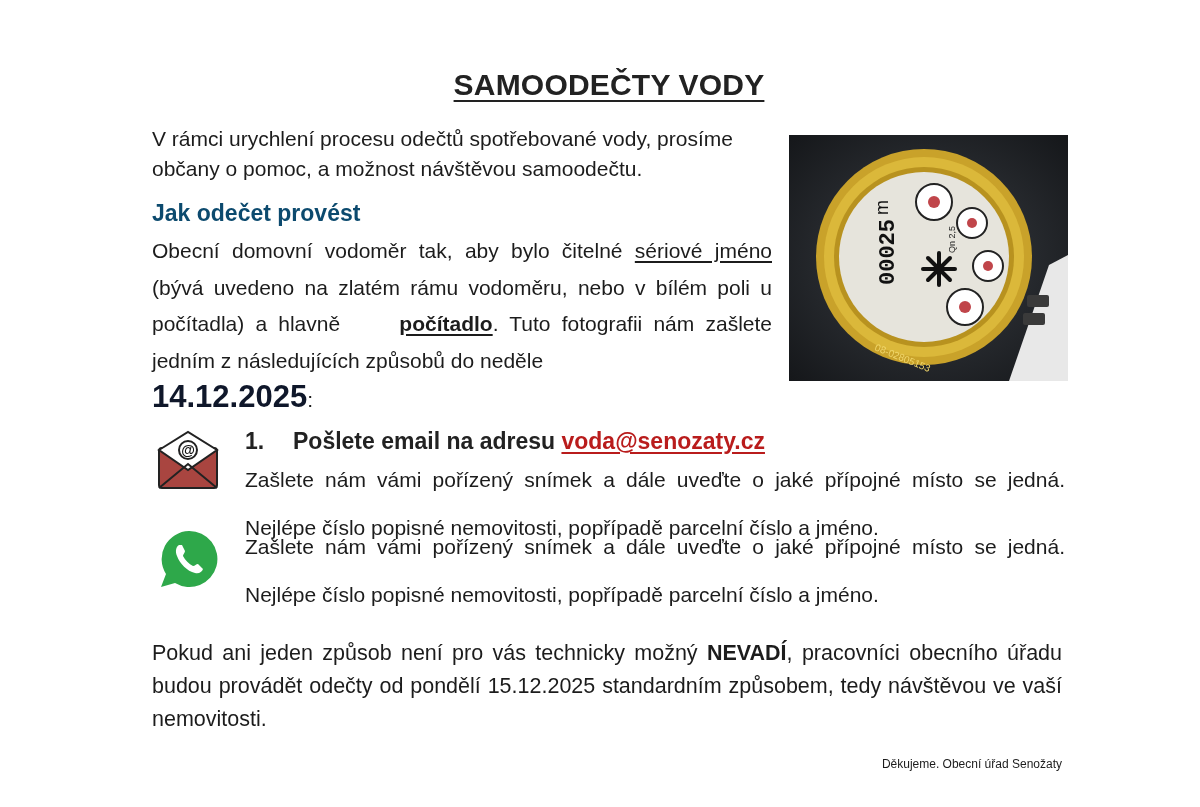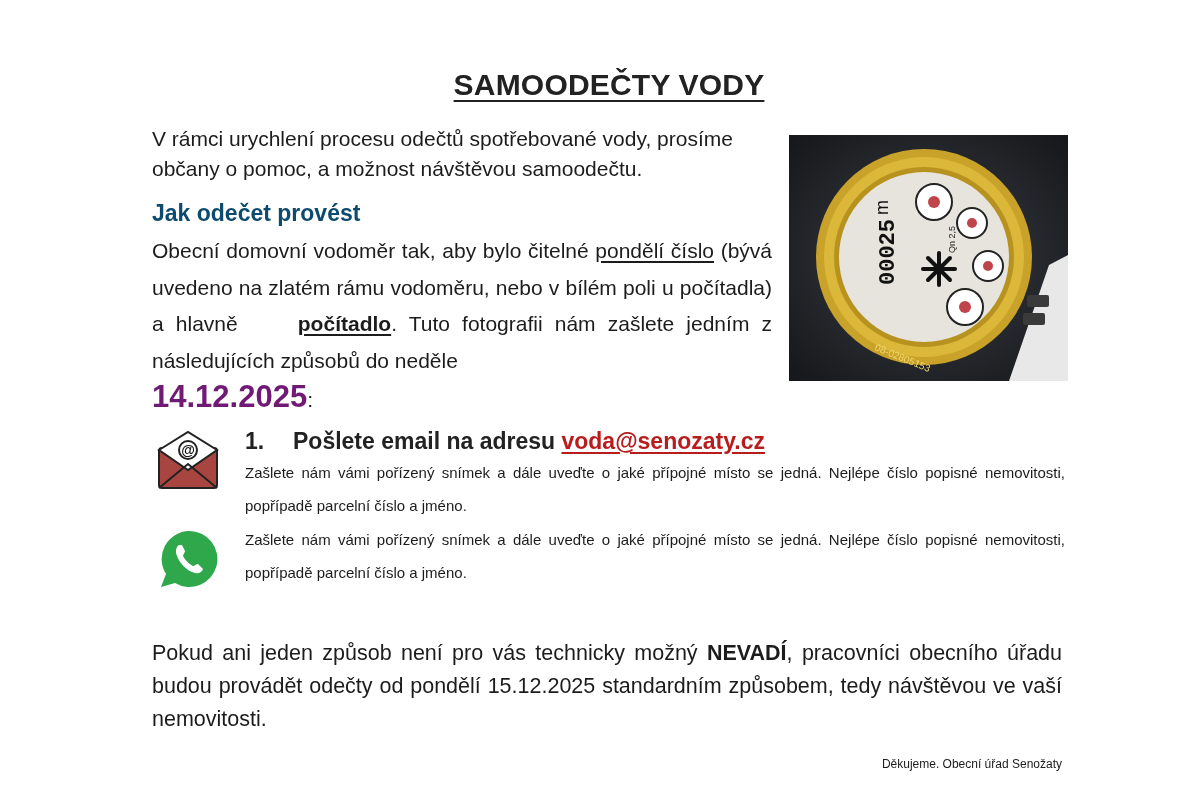--- a/index.html
+++ b/index.html
@@ -6,41 +6,41 @@
   body { width: 1200px; height: 807px; position: relative; overflow: hidden;
          font-family: "Liberation Sans", sans-serif; color: #1c1c1c; }
   .abs { position: absolute; }
   .title { left: 0; width: 1218px; top: 68px; text-align: center; font-size: 30px; font-weight: bold;
            text-decoration: underline; text-underline-offset: 5px; text-decoration-thickness: 2px; letter-spacing: 0.2px; color:#222; }
   .intro { left: 152px; top: 124px; width: 630px; font-size: 21px; line-height: 30px; }
   .howto { left: 152px; top: 200px; font-size: 23px; font-weight: bold; color: #0c4a6e; }
   .para { left: 152px; top: 233px; width: 620px; font-size: 21px; line-height: 36.5px; text-align: justify; text-align-last: left; }
   .para u { text-underline-offset: 3px; }
   .para b u { text-decoration-thickness: 2px; margin-left: 48px; }
-  .date { color: #701a75; font-weight: bold; font-size: 31px; margin-top: 45px; }
+  .date { color: #0f172a; font-weight: bold; font-size: 31px; margin-top: 45px; }
   .photo { left: 789px; top: 135px; width: 279px; height: 246px; background: #1e2125; overflow: hidden; }
   .method { left: 245px; width: 820px; }
   .method .head { font-size: 23px; font-weight: bold; line-height: 30px; color:#222; }
   .method .head .num { display: inline-block; width: 48px; }
-  .method .body { font-size: 15px; line-height: 33px; text-align: justify; text-align-last: left; }
+  .method .body { font-size: 21px; line-height: 48px; text-align: justify; text-align-last: left; }
   .link { color: #b91c1c; text-decoration: underline; text-underline-offset: 3px; }
   .icon { position: absolute; }
   .closing { left: 152px; top: 637px; width: 910px; font-size: 21.5px; line-height: 33px; text-align: justify; text-align-last: left; }
   .thanks { right: 138px; top: 757px; font-size: 12px; margin-left: 28px; }
 </style>
 </head>
 <body>
 
 <div class="abs title">SAMOODEČTY VODY</div>
 
 <div class="abs intro">V rámci urychlení procesu odečtů spotřebované vody, prosíme občany o pomoc, a možnost návštěvou samoodečtu.</div>
 
 <div class="abs howto">Jak odečet provést</div>
 
-<div class="abs para"><span>Obecní domovní vodoměr tak, aby bylo čitelné </span><u>pondělí číslo</u><span> (bývá uvedeno na zlatém rámu vodoměru, nebo v bílém poli u počítadla) a hlavně </span><b><u>počítadlo</u></b><span>. Tuto fotografii nám zašlete jedním z následujících způsobů do neděle </span><br><span class="date">14.12.2025</span><span>:</span></div>
+<div class="abs para"><span>Obecní domovní vodoměr tak, aby bylo čitelné </span><u>sériové jméno</u><span> (bývá uvedeno na zlatém rámu vodoměru, nebo v bílém poli u počítadla) a hlavně </span><b><u>počítadlo</u></b><span>. Tuto fotografii nám zašlete jedním z následujících způsobů do neděle </span><br><span class="date">14.12.2025</span><span>:</span></div>
 
 <div class="abs photo">
   <svg width="279" height="246" viewBox="0 0 279 246">
     <defs>
       <radialGradient id="bg" cx="50%" cy="50%" r="70%">
         <stop offset="0" stop-color="#3a3e44"></stop>
         <stop offset="1" stop-color="#15171a"></stop>
       </radialGradient>
     </defs>
     <rect width="279" height="246" fill="url(#bg)"></rect>

